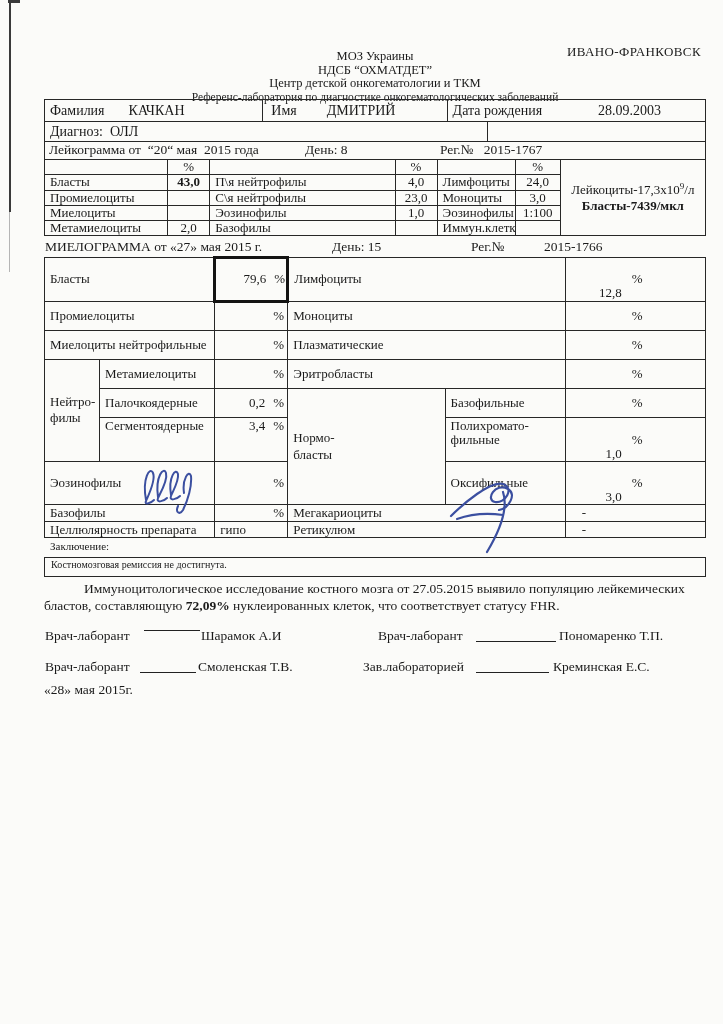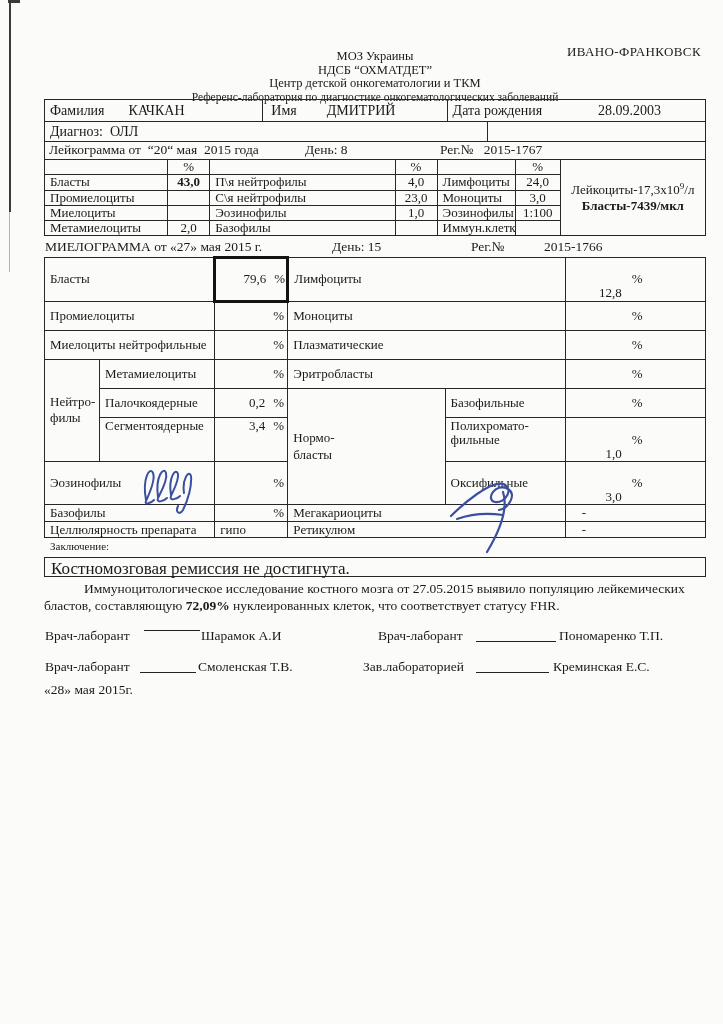--- a/index.html
+++ b/index.html
@@ -46,21 +46,21 @@
   .val6{display:flex;align-items:center;padding-left:16px;}
   .val6 .num{display:inline-block;width:40px;text-align:right;margin-top:28px;}
   .val6 .pct{margin-left:10px;}
   td.thick{border:3px solid #131313;}
   .grp{padding-left:5px;line-height:1.25;}
   
   .myelo-title{position:relative;height:20px;}
   .myelo-title span{position:absolute;top:3px;font-size:13.5px;}
   
   .concl-label{height:17px;padding-left:6px;font-size:11px;padding-top:2px;}
-  .concl-box{border:1px solid #272727;height:17px;font-size:17px;padding:1px 0 0 6px;}
+  .concl-box{border:1px solid #272727;height:17px;font-size:10px;padding:1px 0 0 6px;}
   .note{margin-top:3px;font-size:13.5px;line-height:1.26;text-indent:40px;}
   
   .sigrow{position:relative;height:30px;font-size:13.5px;}
   .sigrow span{position:absolute;}
   .uline{border-bottom:1px solid #222;height:13px;display:inline-block;}
   .daterow{font-size:13.5px;margin-top:2px;}
   .sigmark{position:absolute;}
 </style>
 </head>
 <body>

